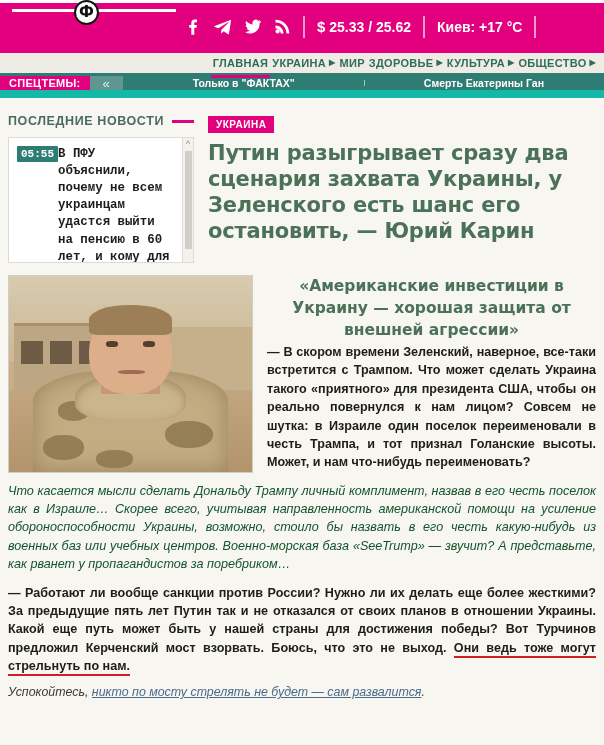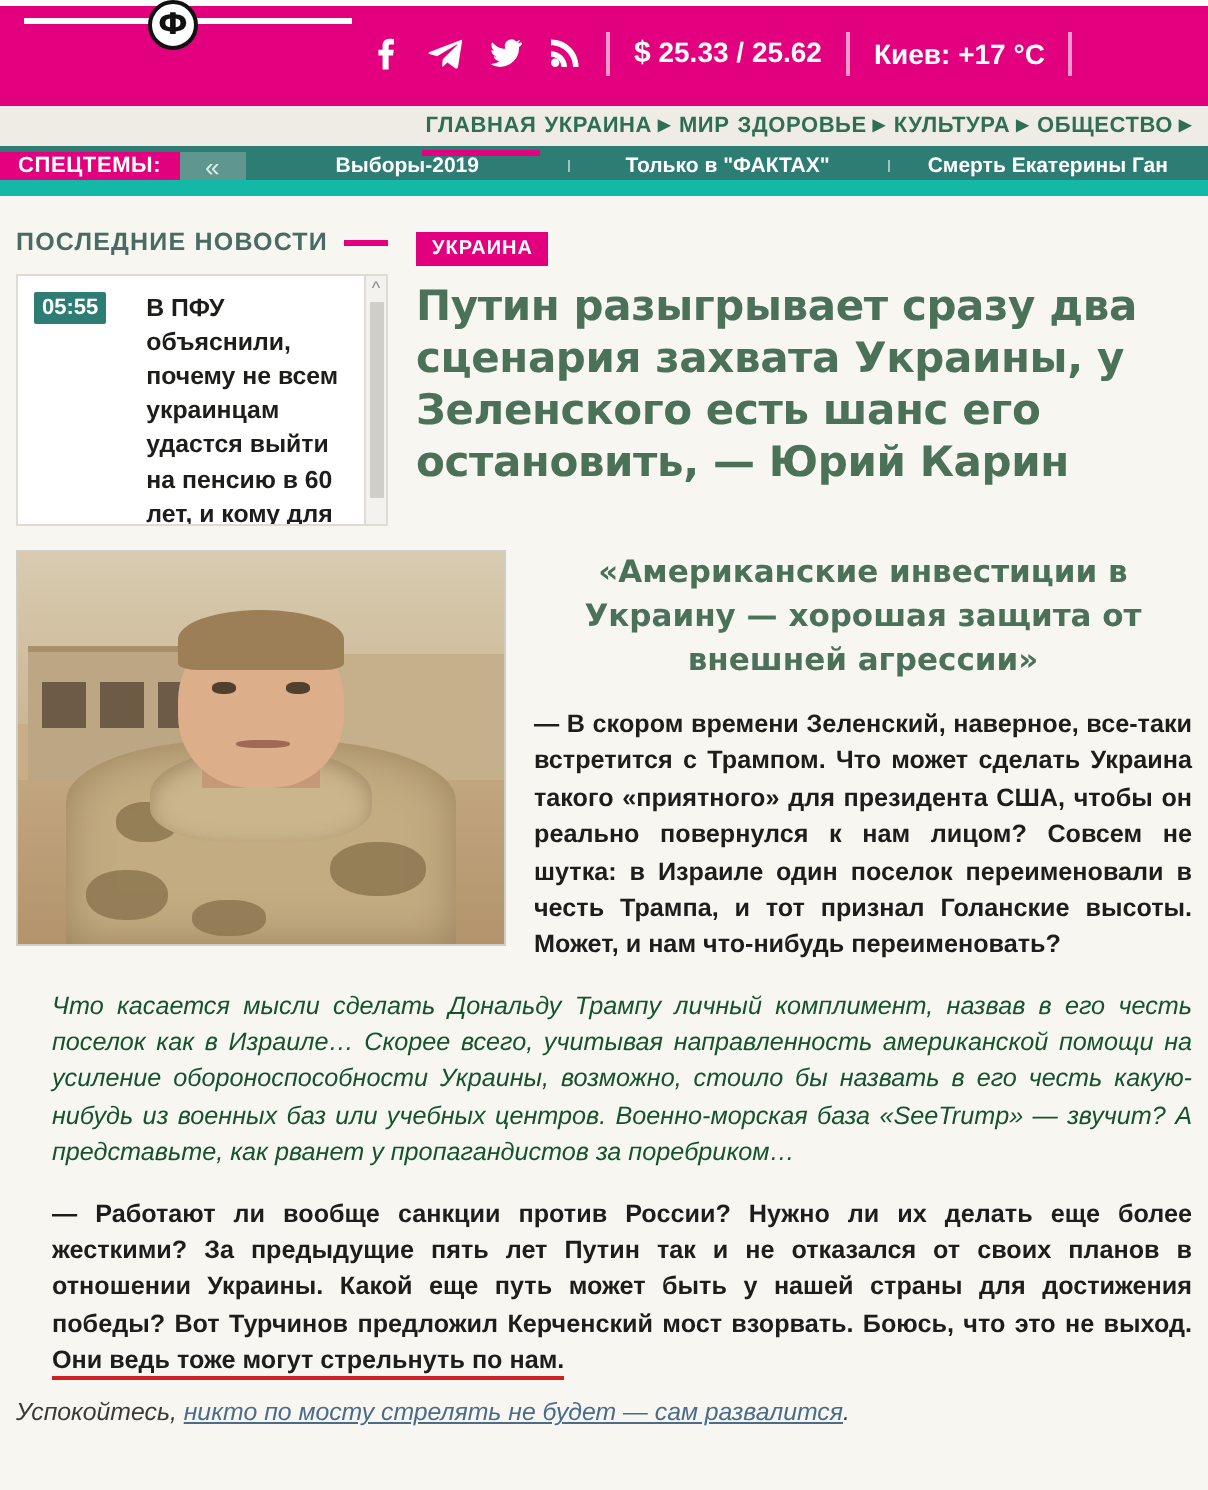--- a/index.html
+++ b/index.html
@@ -213,21 +213,21 @@
   }
 
   .ticker {
     position: relative;
     background: #ffffff;
     border: 1px solid #dddbd3;
     height: 126px;
     padding: 8px 22px 8px 8px;
     overflow: hidden;
   }
-  .ticker-item { display: flex; gap: 20px; }
+  .ticker-item { display: flex; gap: 0; font-family: Liberation Mono, monospace; }
   .tm {
     background: #2e7d74;
     color: #ffffff;
     font-size: 11px;
     font-weight: bold;
     padding: 1px 4px;
     height: 16px;
     line-height: 14px;
     flex: 0 0 auto;
     border-radius: 1px;
@@ -373,22 +373,21 @@
     width: 11%; height: 2.2%;
     background: #9e6a55; border-radius: 40%;
   }
 
   .para {
     font-size: 12.6px;
     font-weight: bold;
     color: #1d1d1b;
     line-height: 1.46;
     text-align: justify;
-    margin: 12px 0 10px 0;
-    padding-left: 18px;
+    margin: 2px 0 10px 0;
   }
   .para.q {
     font-weight: normal;
     font-style: italic;
     font-size: 12.6px;
     color: #14532d;
   }
   .para .hl {
     border-bottom: 2px solid #cf2026;
     padding-bottom: 1px;
@@ -474,21 +473,20 @@
   <div class="navitem">
     <span>ОБЩЕСТВО</span>
     <span class="caret">▶</span>
   </div>
 </nav>
 
 <div class="spec">
   <div class="spec-label">СПЕЦТЕМЫ:</div>
   <div class="spec-prev">«</div>
   <div class="spec-items">
-    <div class="spec-item">Выборы-2019</div>
     <div class="spec-item">Только в "ФАКТАХ"</div>
     <div class="spec-item">Смерть Екатерины Ган</div>
   </div>
 </div>
 
 <div class="page">
 
   <div class="row-top">
 
     <div class="col-left">

